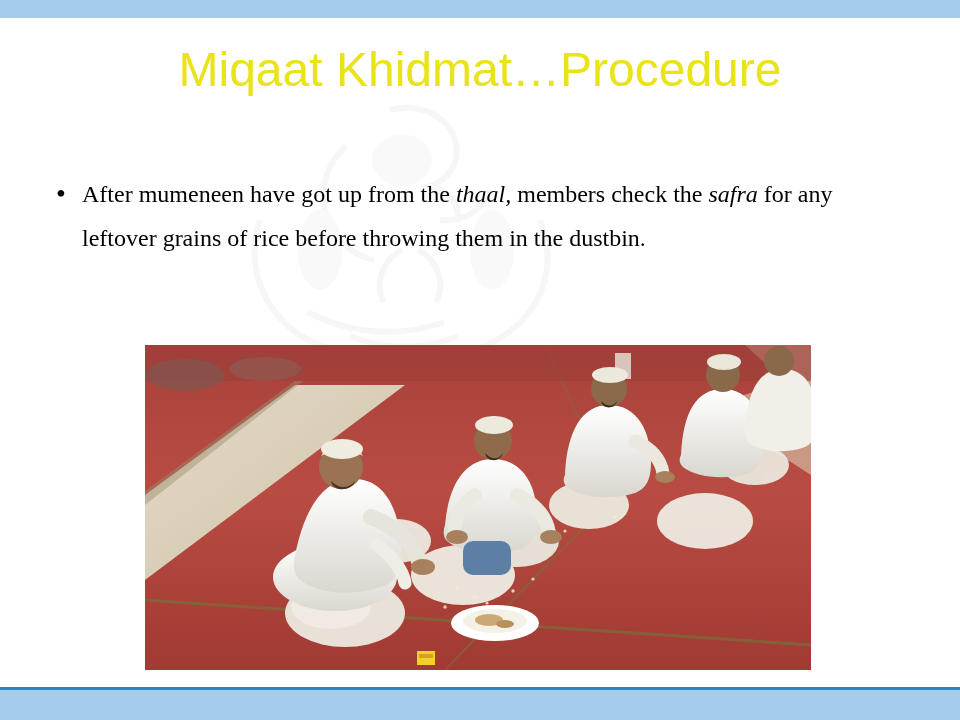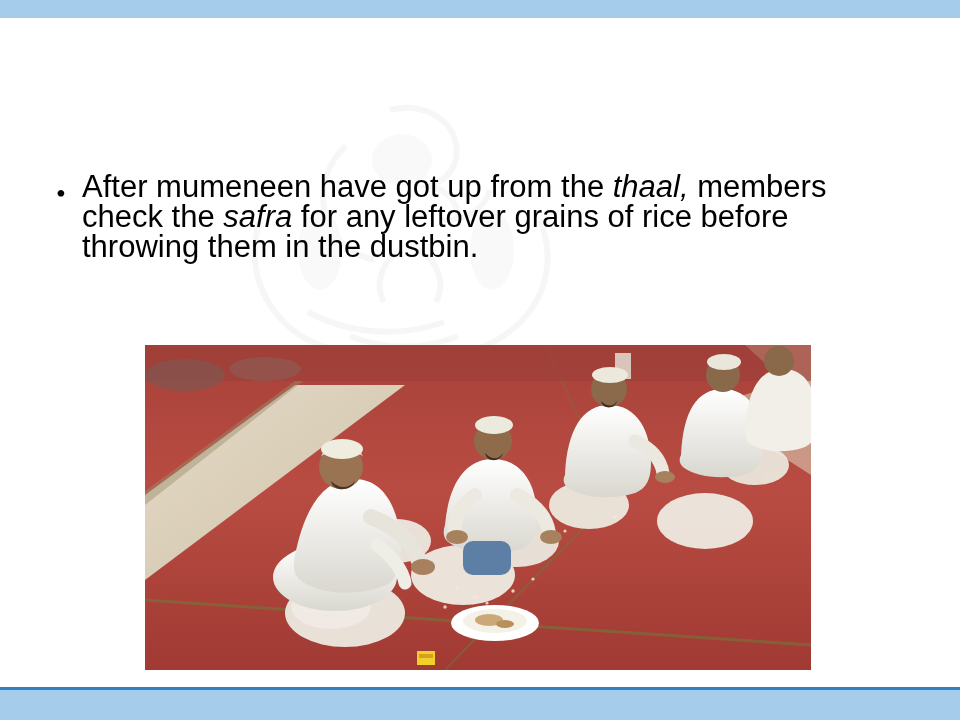--- a/index.html
+++ b/index.html
@@ -94,23 +94,23 @@
     flex: 0 0 30px;
     font-size: 28px;
     line-height: 44px;
     color: #000000;
     text-align: left;
     padding-left: 4px;
     box-sizing: border-box;
   }
   .bullet-text {
     flex: 1 1 auto;
-    font-family: Liberation Sans, sans-serif;
-    font-size: 31px;
-    line-height: 30px;
+    font-family: Liberation Serif, serif;
+    font-size: 24px;
+    line-height: 44px;
     color: #000000;
   }
   .bullet-text i {
     font-style: italic;
   }
 
   
   .photo {
     position: absolute;
     left: 145px;
@@ -148,20 +148,21 @@
         <path d="M278 150 c 20 10 28 34 18 52"></path>
       </g>
       <g fill="#f4f4f4">
         <ellipse cx="262" cy="60" rx="30" ry="26"></ellipse>
         <ellipse cx="180" cy="150" rx="22" ry="40"></ellipse>
         <ellipse cx="352" cy="150" rx="22" ry="40"></ellipse>
       </g>
     </svg>
   </div>
 
+  <div class="title">Miqaat Khidmat…Procedure</div>
 
   <div class="body-block">
     <div class="bullet-row">
       <div class="bullet-dot">•</div>
       <div class="bullet-text"><span>After mumeneen have got up from the </span><i>thaal,</i><span> members check the </span><i>safra</i><span> for any leftover grains of rice before throwing them in the dustbin.</span></div>
     </div>
   </div>
 
   <div class="photo">
     <svg width="666" height="325" viewBox="0 0 666 325" xmlns="http://www.w3.org/2000/svg">

